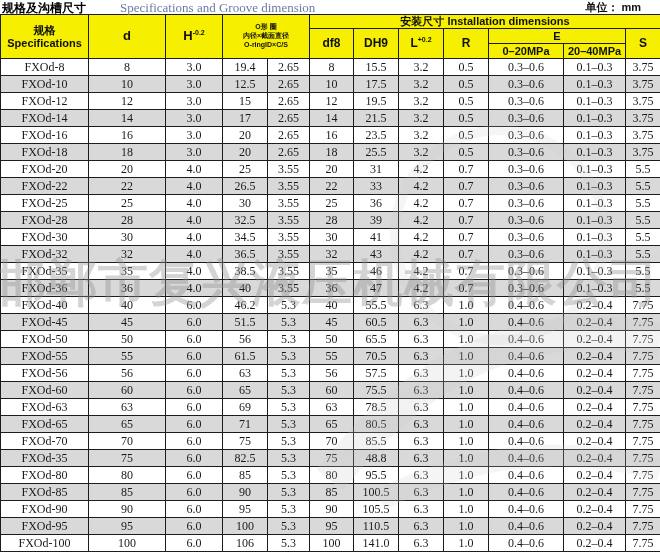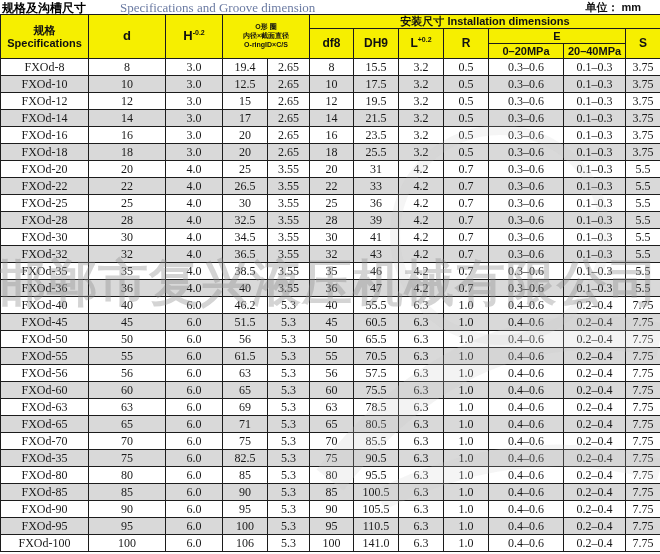--- a/index.html
+++ b/index.html
@@ -419,21 +419,21 @@
           <td>0.2–0.4</td>
           <td>7.75</td>
         </tr>
         <tr class="alt">
           <td>FXOd-35</td>
           <td>75</td>
           <td>6.0</td>
           <td>82.5</td>
           <td>5.3</td>
           <td>75</td>
-          <td>90.5</td>
+          <td>48.8</td>
           <td>6.3</td>
           <td>1.0</td>
           <td>0.4–0.6</td>
           <td>0.2–0.4</td>
           <td>7.75</td>
         </tr>
         <tr>
           <td>FXOd-80</td>
           <td>80</td>
           <td>6.0</td>

